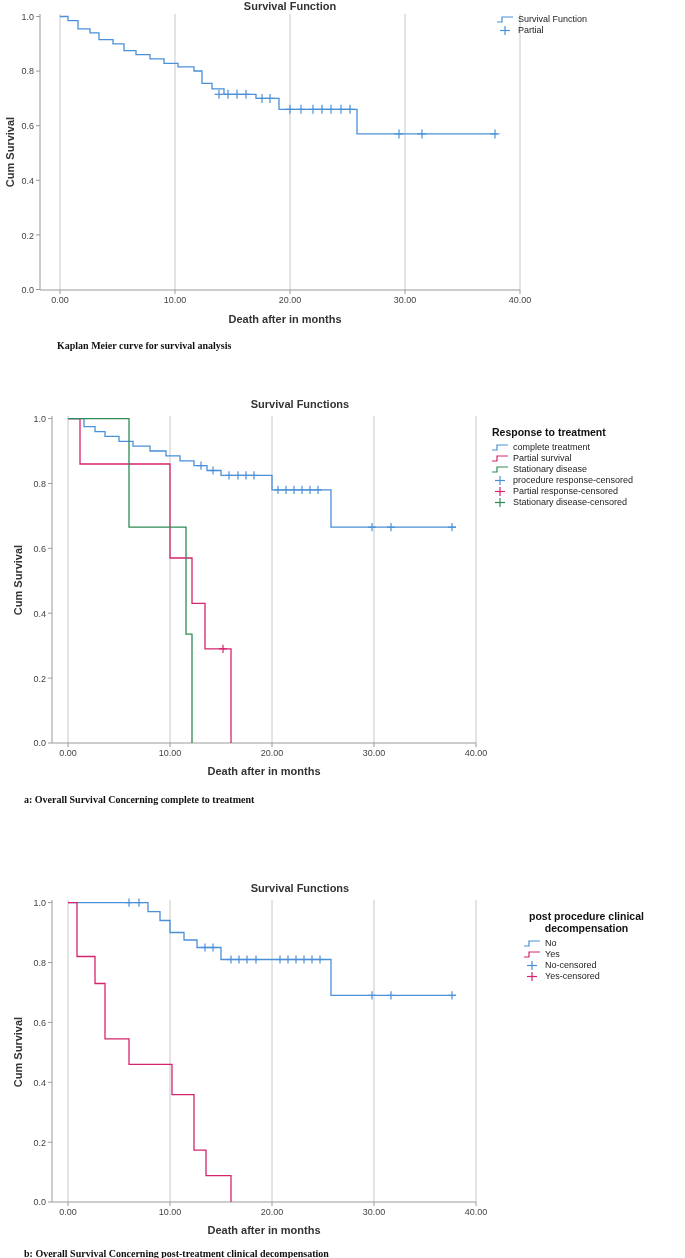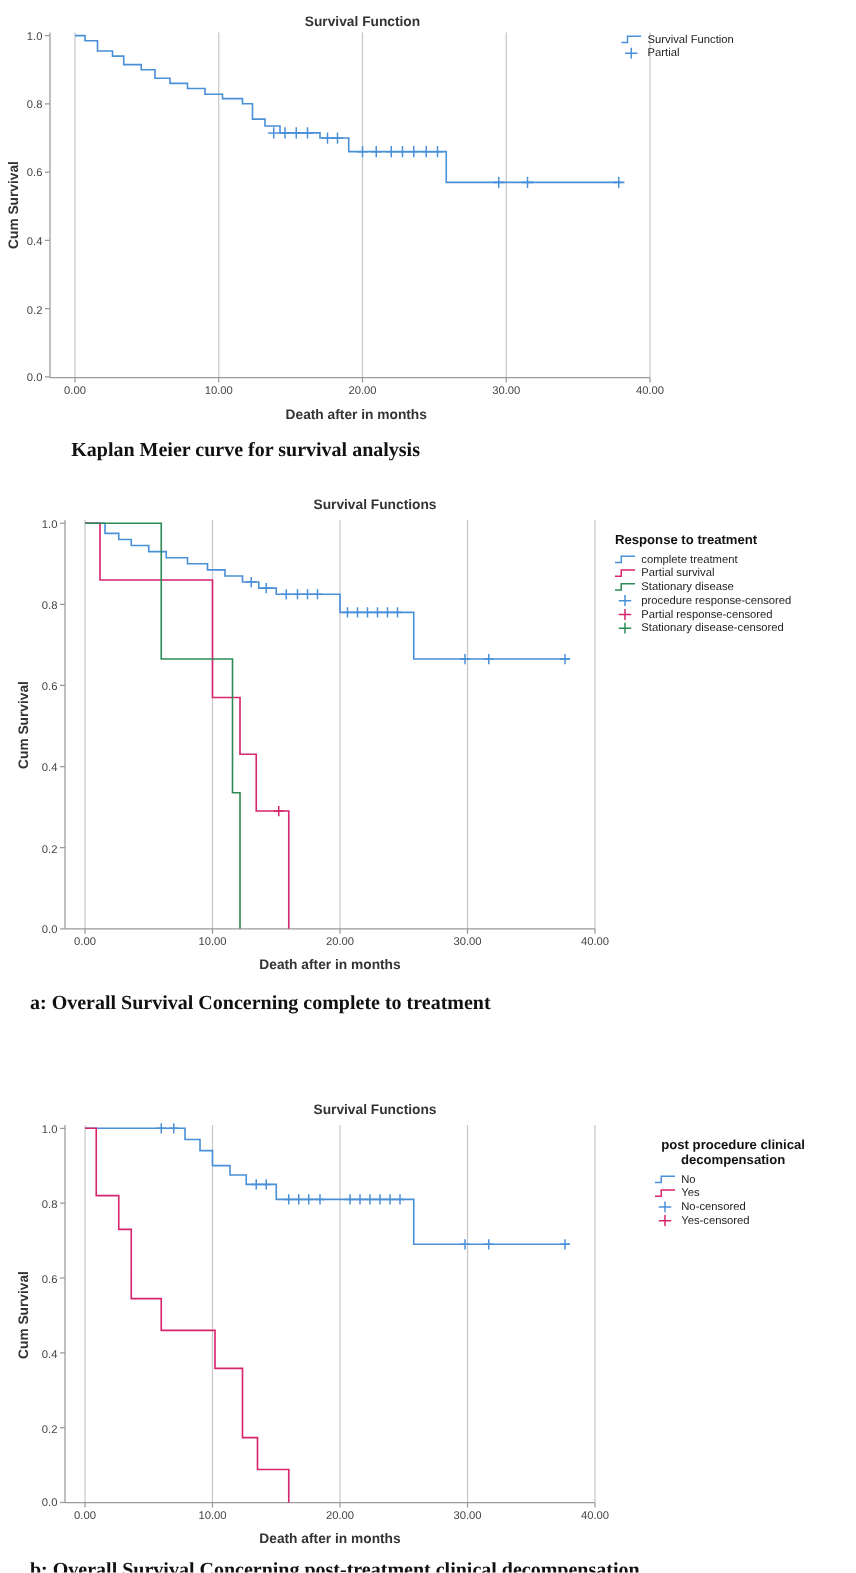--- a/index.html
+++ b/index.html
@@ -11,21 +11,21 @@
   }
   .page{position:relative;width:685px;height:1258px;overflow:hidden;}
 
   .figure{position:relative;}
 
   .chart-title{
     text-align:center;font-size:11px;font-weight:bold;color:#333;
   }
   .caption{
     font-family:"Liberation Serif", serif;
-    font-size:16px;font-weight:bold;color:#111;
+    font-size:10px;font-weight:bold;color:#111;
   }
   .caption .lead{font-weight:bold;}
 
   .plotwrap{position:relative;}
   svg{display:block;}
 
   .axis-label{
     font-size:11px;font-weight:bold;fill:#333;
   }
   .tick-text{font-size:9px;fill:#444;}
@@ -44,21 +44,21 @@
   .legend .lg-swatch{
     width:16px;height:9px;margin-right:5px;flex:0 0 16px;position:relative;
   }
   .legend .lg-label{font-size:9px;color:#222;}
 </style>
 </head>
 <body>
 
 <div class="page">
 
-  <div class="figure" style="position:absolute;left:0;top:12px;width:685px;height:360px;">
+  <div class="figure" style="position:absolute;left:0;top:0;width:685px;height:360px;">
     <div class="chart-title" style="position:absolute;left:160px;top:0px;width:260px;">Survival Function</div>
 
     <div class="plotwrap" style="position:absolute;left:0;top:0;">
       <svg width="560" height="330" viewBox="0 0 560 330">
 
         <g>
           <line x1="60" y1="14" x2="60" y2="290" stroke="#c8c8c8" stroke-width="1"></line>
           <line x1="175" y1="14" x2="175" y2="290" stroke="#c8c8c8" stroke-width="1"></line>
           <line x1="290" y1="14" x2="290" y2="290" stroke="#c8c8c8" stroke-width="1"></line>
           <line x1="405" y1="14" x2="405" y2="290" stroke="#c8c8c8" stroke-width="1"></line>

